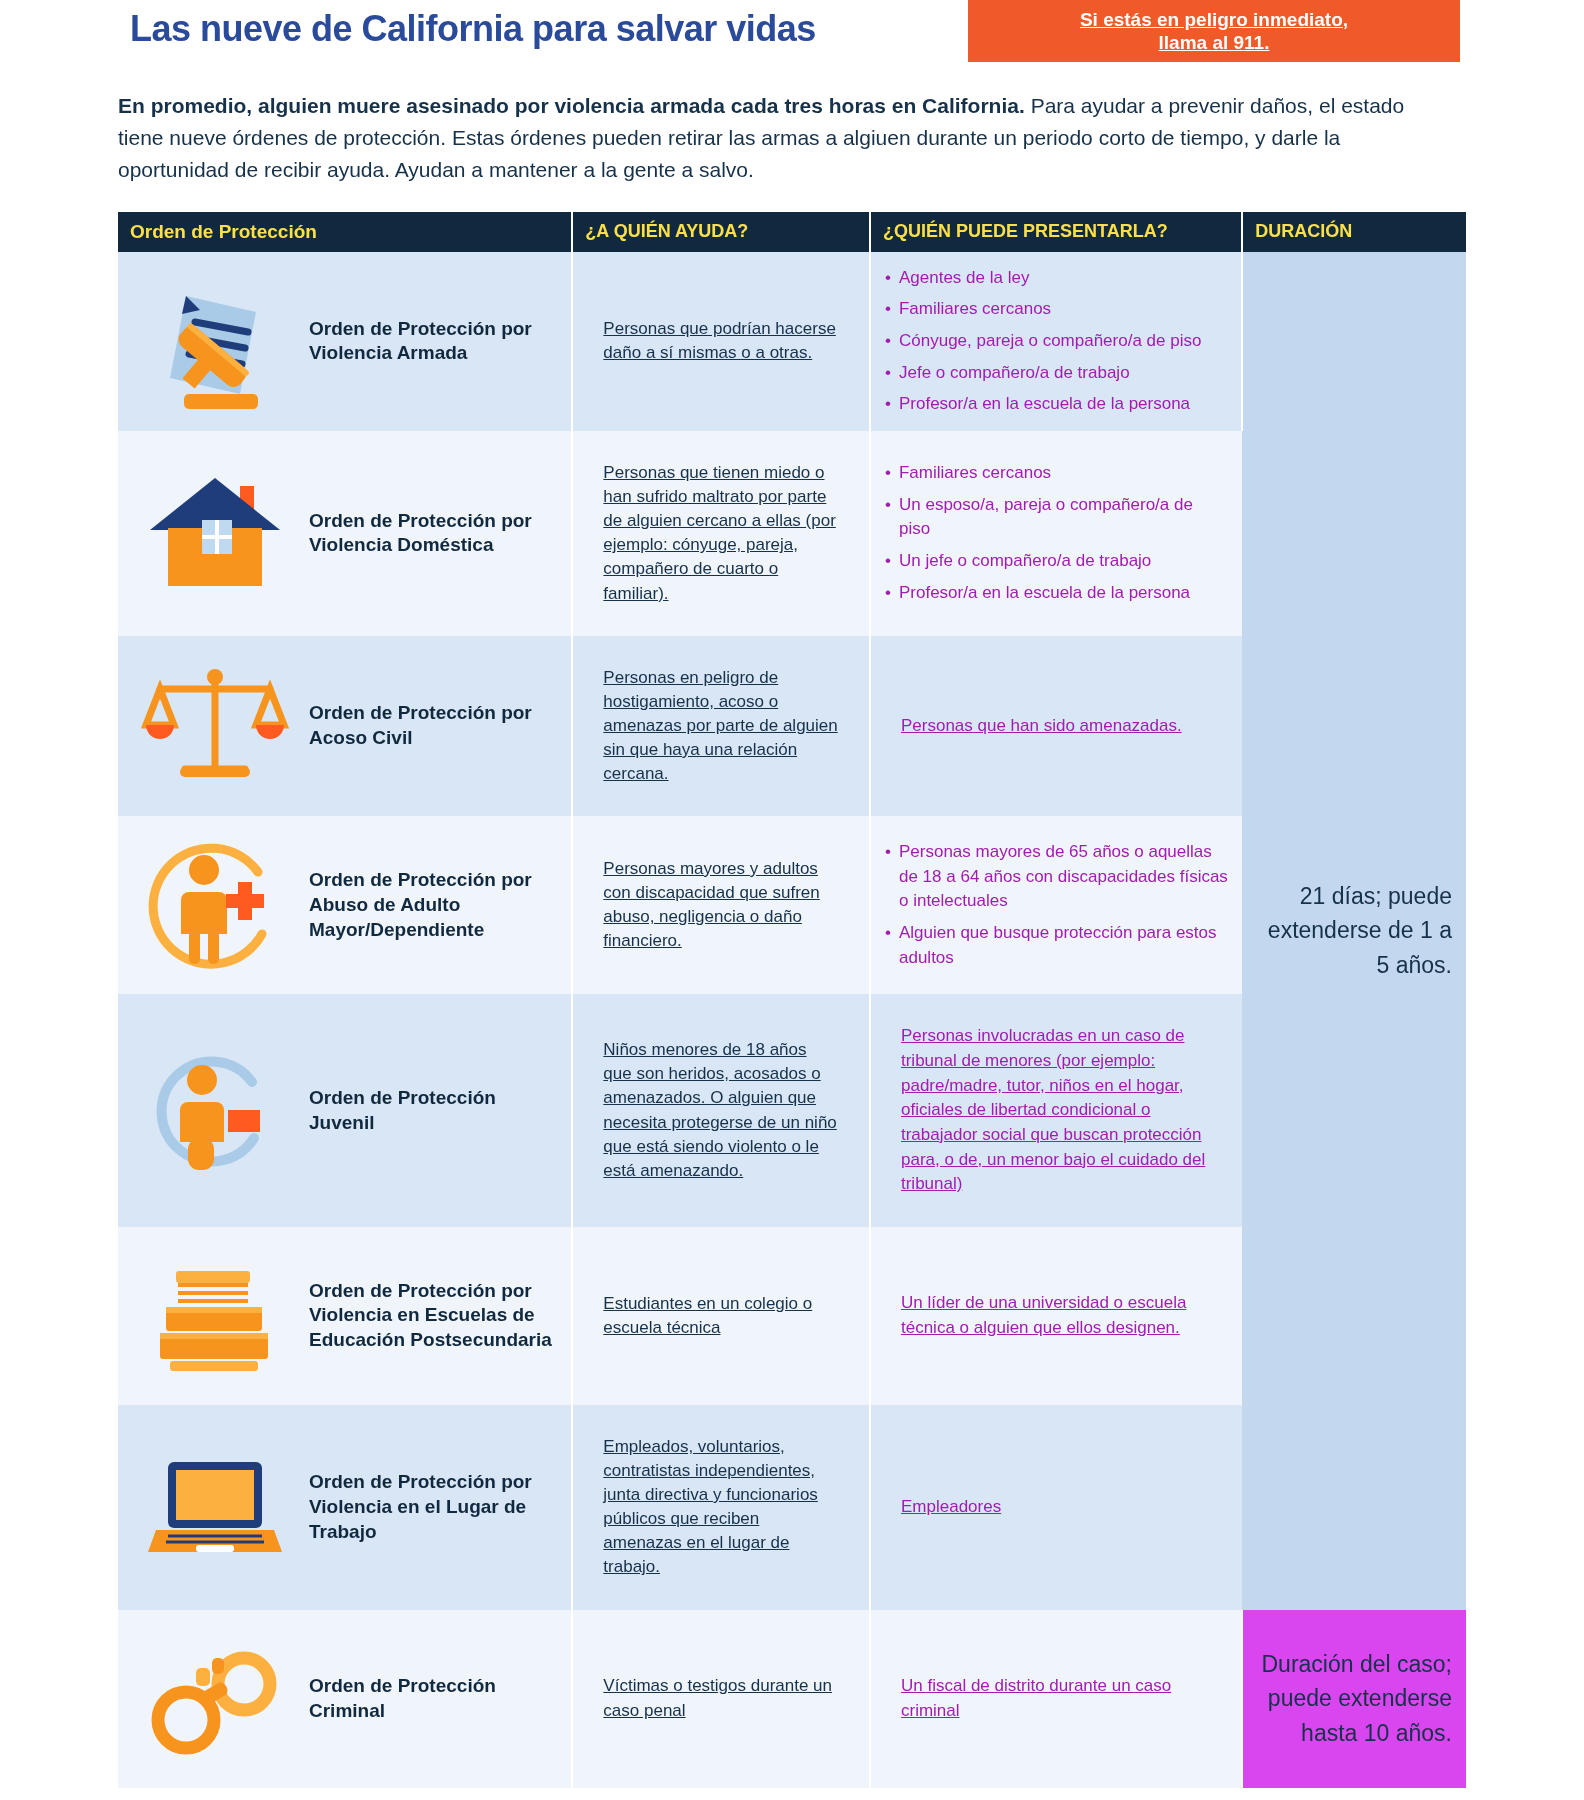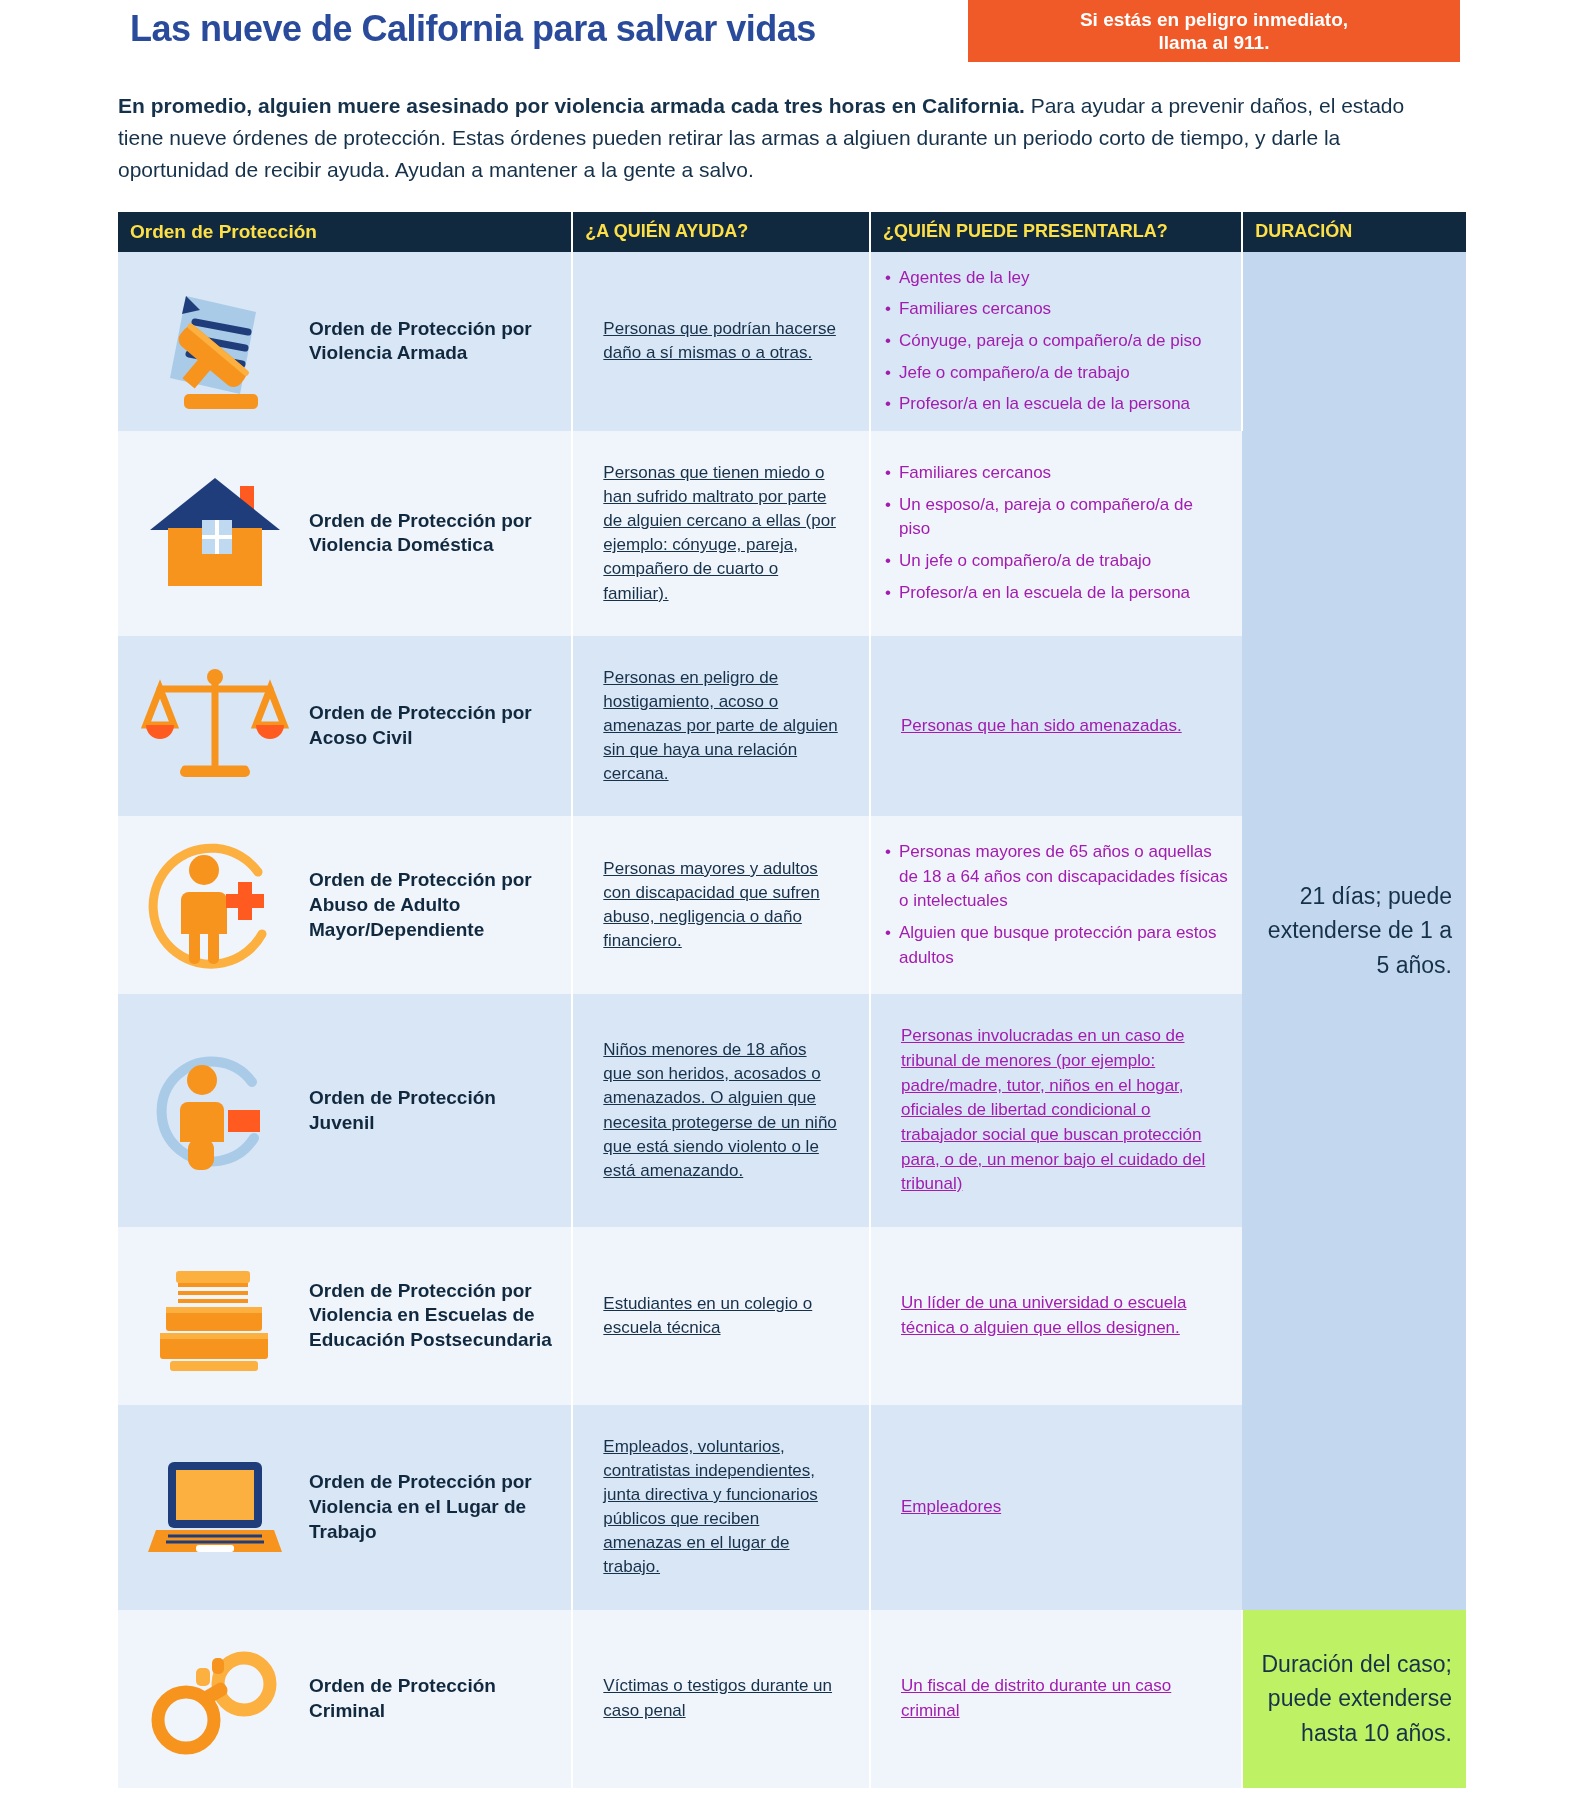--- a/index.html
+++ b/index.html
@@ -17,21 +17,21 @@
   .title{
     position:absolute;left:130px;top:8px;
     font-size:36px;font-weight:bold;letter-spacing:-.5px;
     color:#2a4b9b;white-space:nowrap;
   }
   .alert{
     position:absolute;left:968px;top:0;width:492px;height:62px;
     background:#f05a28;color:#fff;
     display:flex;align-items:center;justify-content:center;
     text-align:center;line-height:1.22;
-    font-size:19px;font-weight:bold;
+    font-size:19px;font-weight:bold;text-decoration:underline;
   }
   .alert span{display:block;}
 
   
   .intro{
     margin:18px 118px 0 118px;
     font-size:21px;line-height:1.52;color:#16314a;
     max-width:1290px;
   }
   .intro b{font-weight:bold;}
@@ -346,19 +346,19 @@
           <td class="w2">
             <div class="helps">
               <p class="para">Víctimas o testigos durante un caso penal</p>
             </div>
           </td>
           <td class="w3">
             <div class="who">
               <p class="para">Un fiscal de distrito durante un caso criminal</p>
             </div>
           </td>
-          <td class="w4" style="background: #bef264;">
+          <td class="w4" style="background: #d946ef;">
             <div class="durtxt">Duración del caso; puede extenderse hasta 10 años.</div>
           </td>
         </tr>
       </tbody>
   </table>
 </div>
 
 </body></html>

